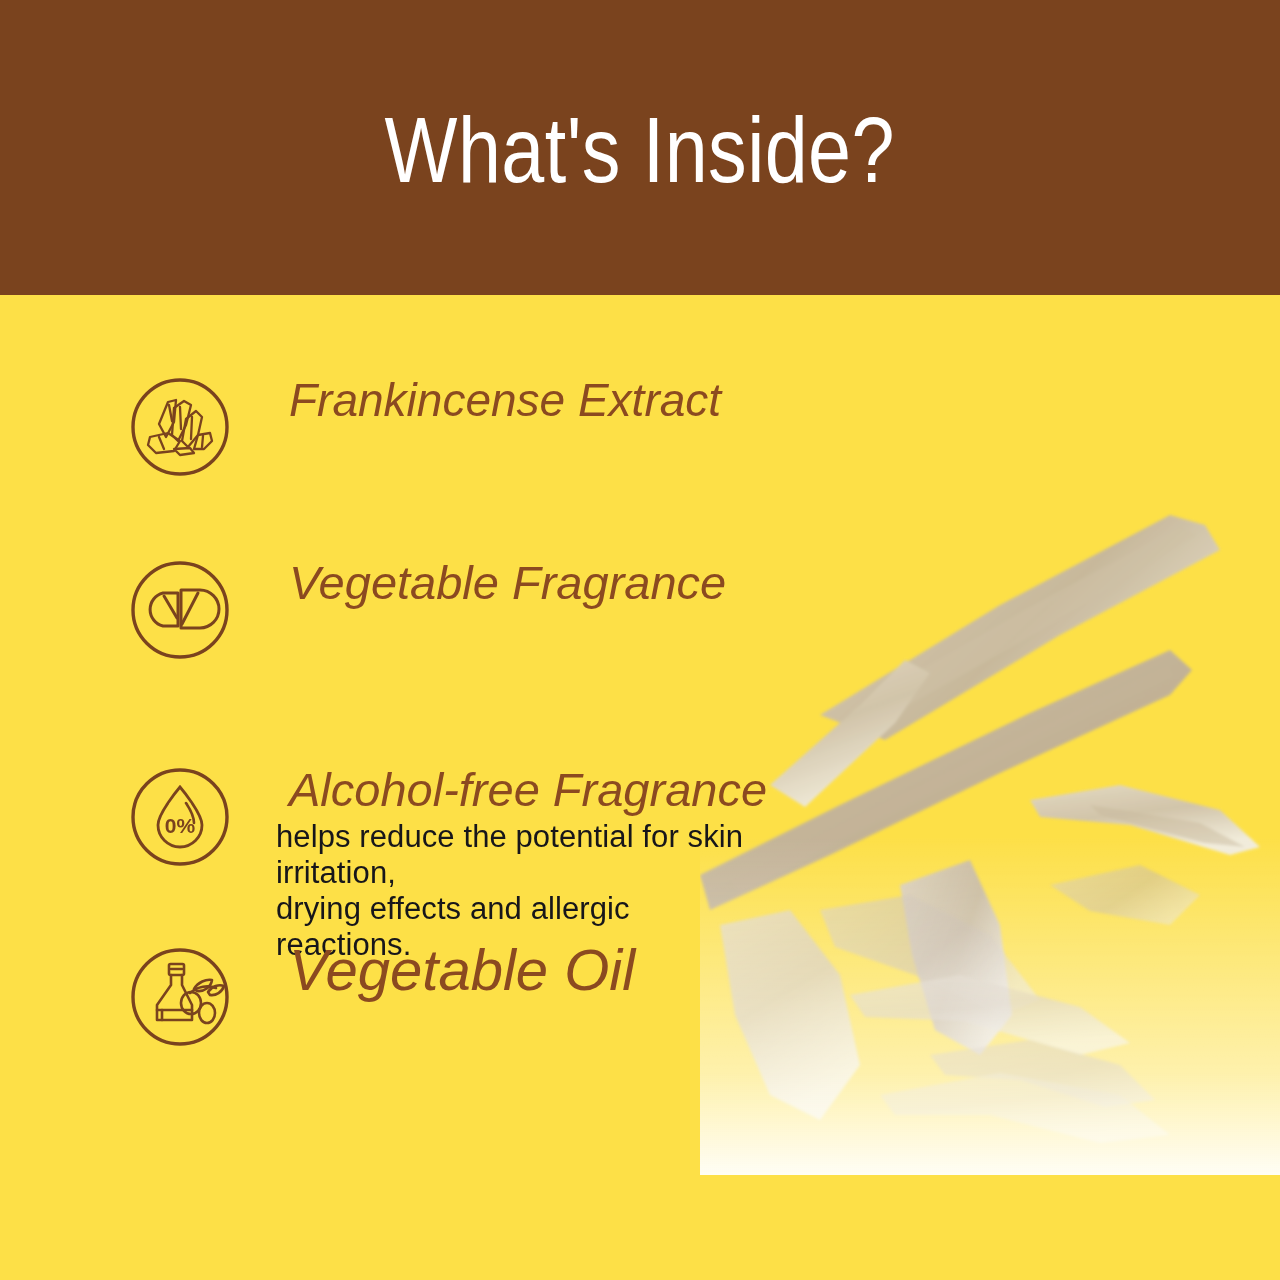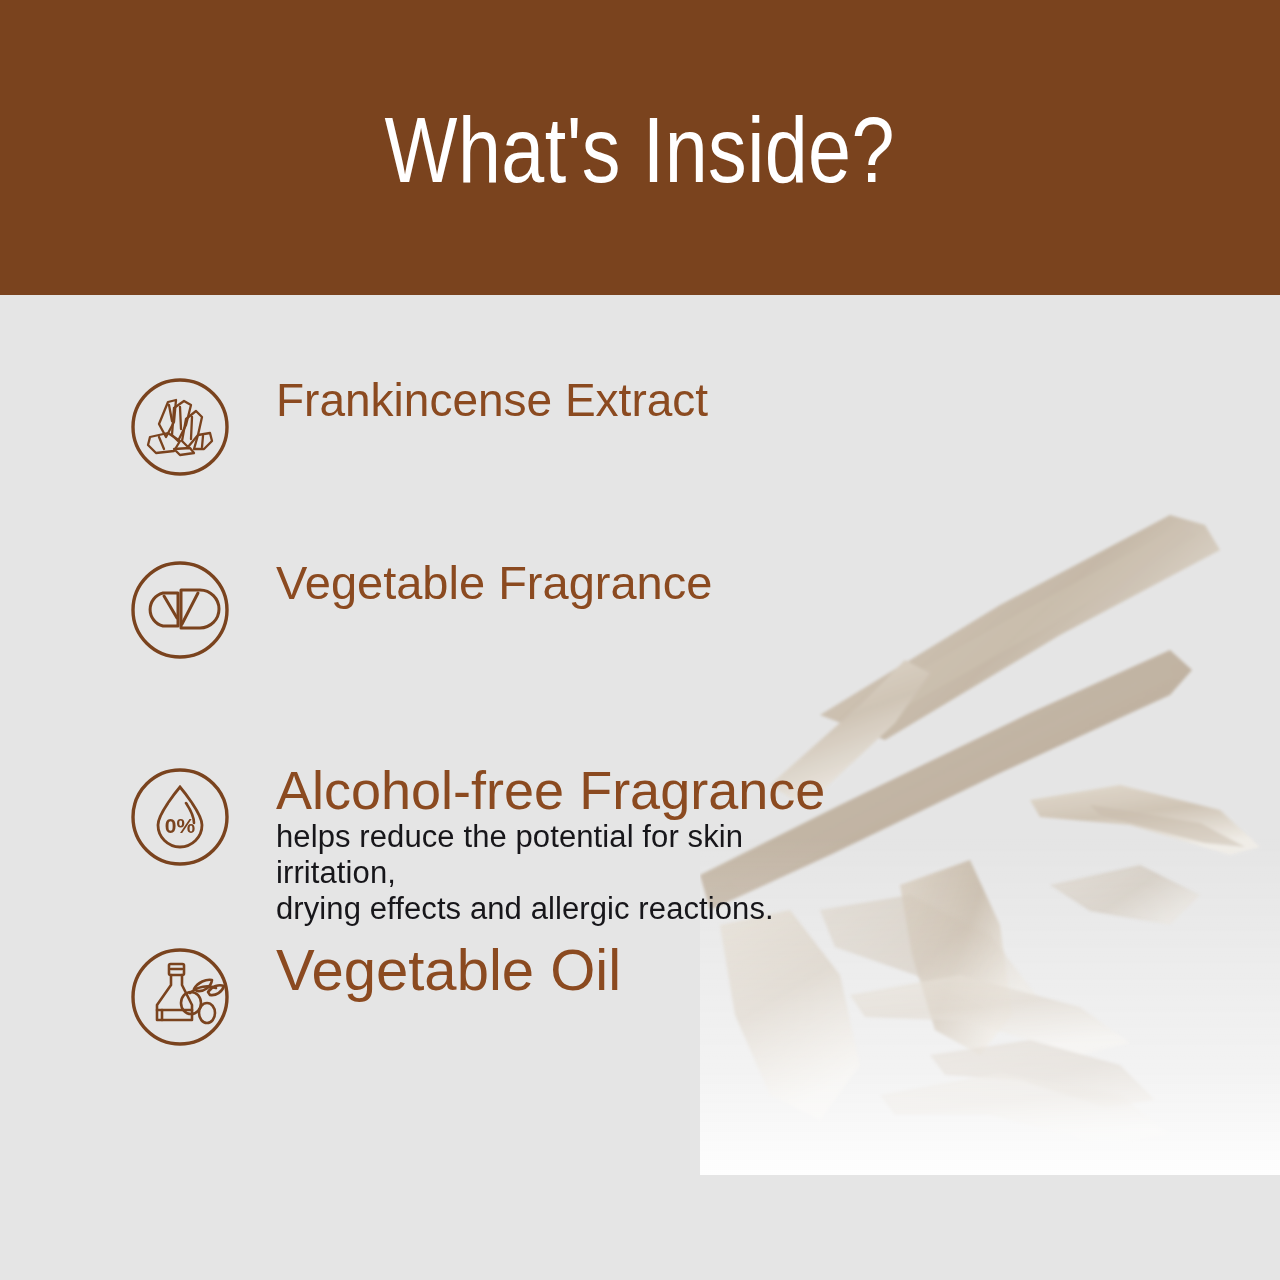--- a/index.html
+++ b/index.html
@@ -10,21 +10,21 @@
     width: 1280px;
     height: 1280px;
     background: #ffffff;
     font-family: "Liberation Sans", sans-serif;
     overflow: hidden;
   }
   .page {
     position: relative;
     width: 1280px;
     height: 1280px;
-    background: #e5e5e5;
+    background: #fde047;
     overflow: hidden;
   }
 
   
   .header {
     position: absolute;
     left: 0;
     top: 0;
     width: 1280px;
     height: 295px;
@@ -79,26 +79,27 @@
     height: 104px;
   }
   .item-icon svg { display: block; width: 104px; height: 104px; }
   .item-text {
     position: absolute;
     left: 148px;
     top: 0;
   }
   .item-title {
     font-family: "Liberation Sans Narrow", "Liberation Sans", sans-serif;
+    font-style: italic;
     font-weight: 400;
     font-size: 46px;
     line-height: 50px;
     color: #8b4a20;
     white-space: nowrap;
-    margin: 0 0 2px 0;
+    margin: 0 0 2px 13px;
     letter-spacing: 0px;
     text-align: center;
   }
   .item-desc {
     font-family: "Liberation Sans Narrow", "Liberation Sans", sans-serif;
     font-weight: 400;
     font-size: 31px;
     line-height: 36px;
     color: #17161a;
     margin: 0;
@@ -106,21 +107,21 @@
     letter-spacing: 0.1px;
   }
 
   
   #item-0 { left: 128px; top: 80px; }
   #item-1 { left: 128px; top: 263px; }
   #item-2 { left: 128px; top: 470px; }
   #item-3 { left: 128px; top: 650px; }
 
   #item-1 .item-title { font-size: 47px; }
-  #item-2 .item-title { font-size: 54px; }
+  #item-2 .item-title { font-size: 47px; }
   #item-3 .item-title { font-size: 58px; }
 
   #item-1 .item-desc { margin-top: 6px; }
   #item-2 .item-desc { margin-top: 4px; }
   #item-3 .item-desc { margin-top: 8px; }
 </style>
 </head>
 <body>
 
 <div class="page">

